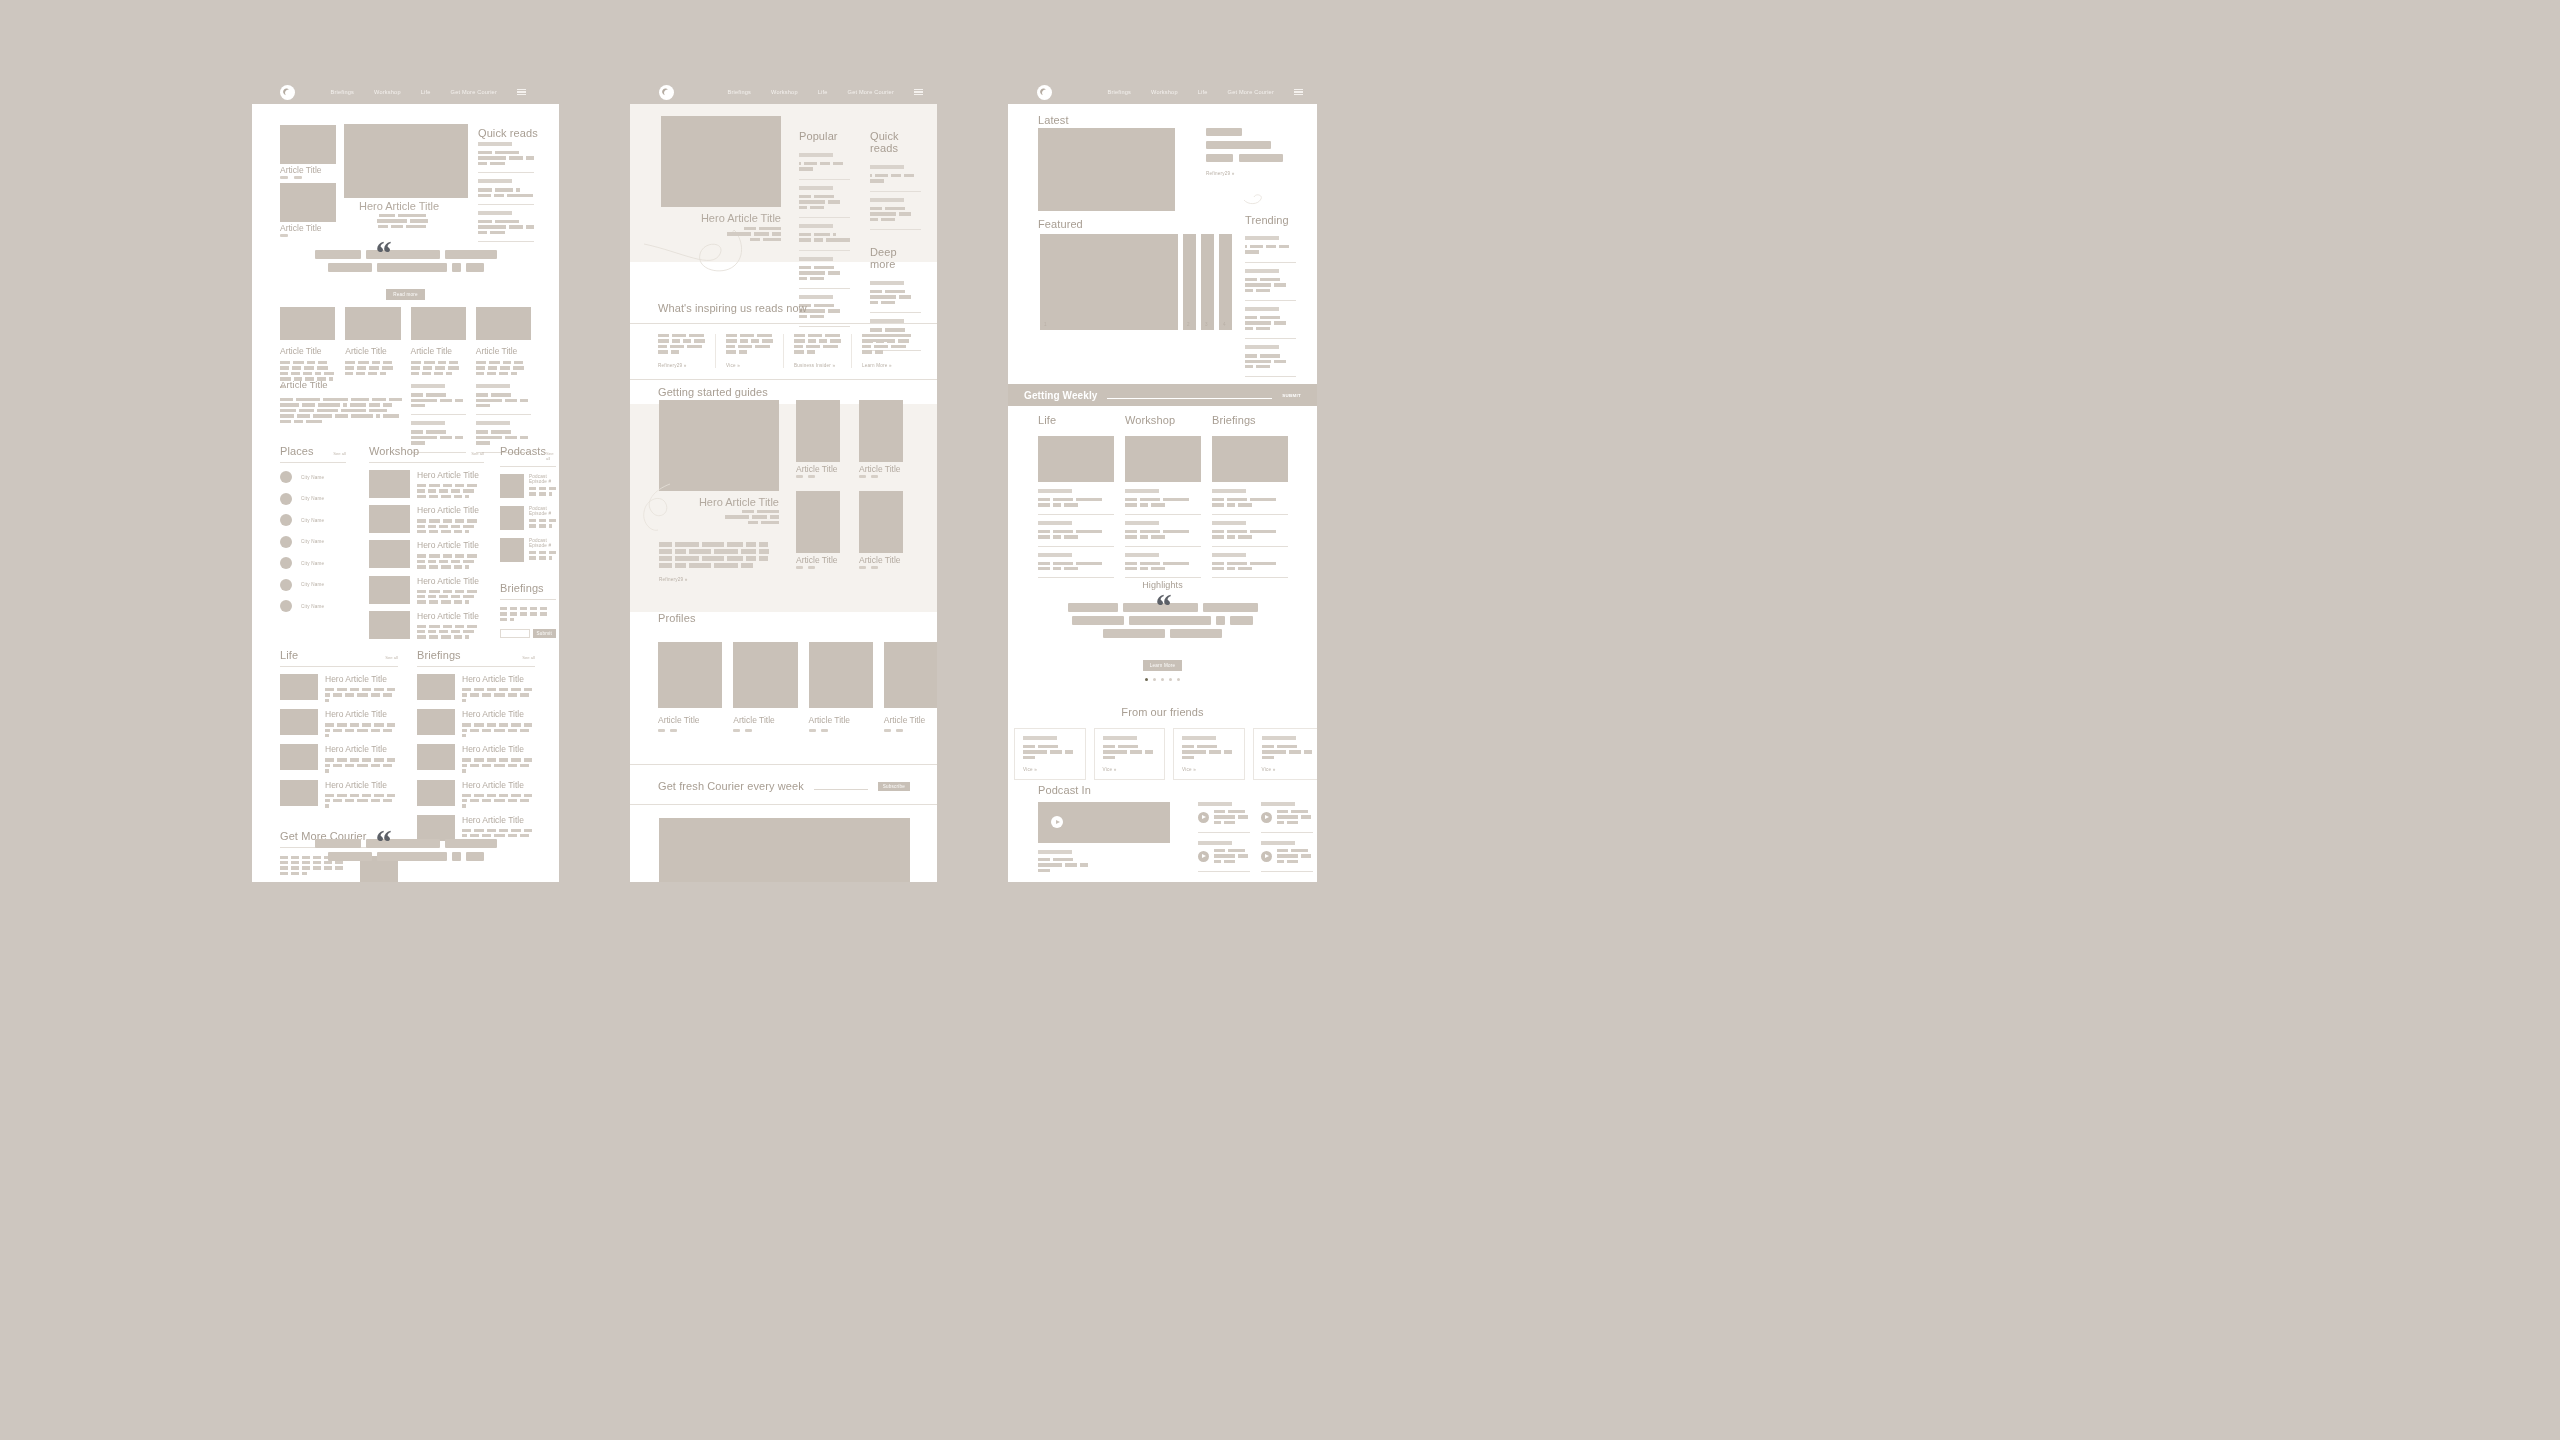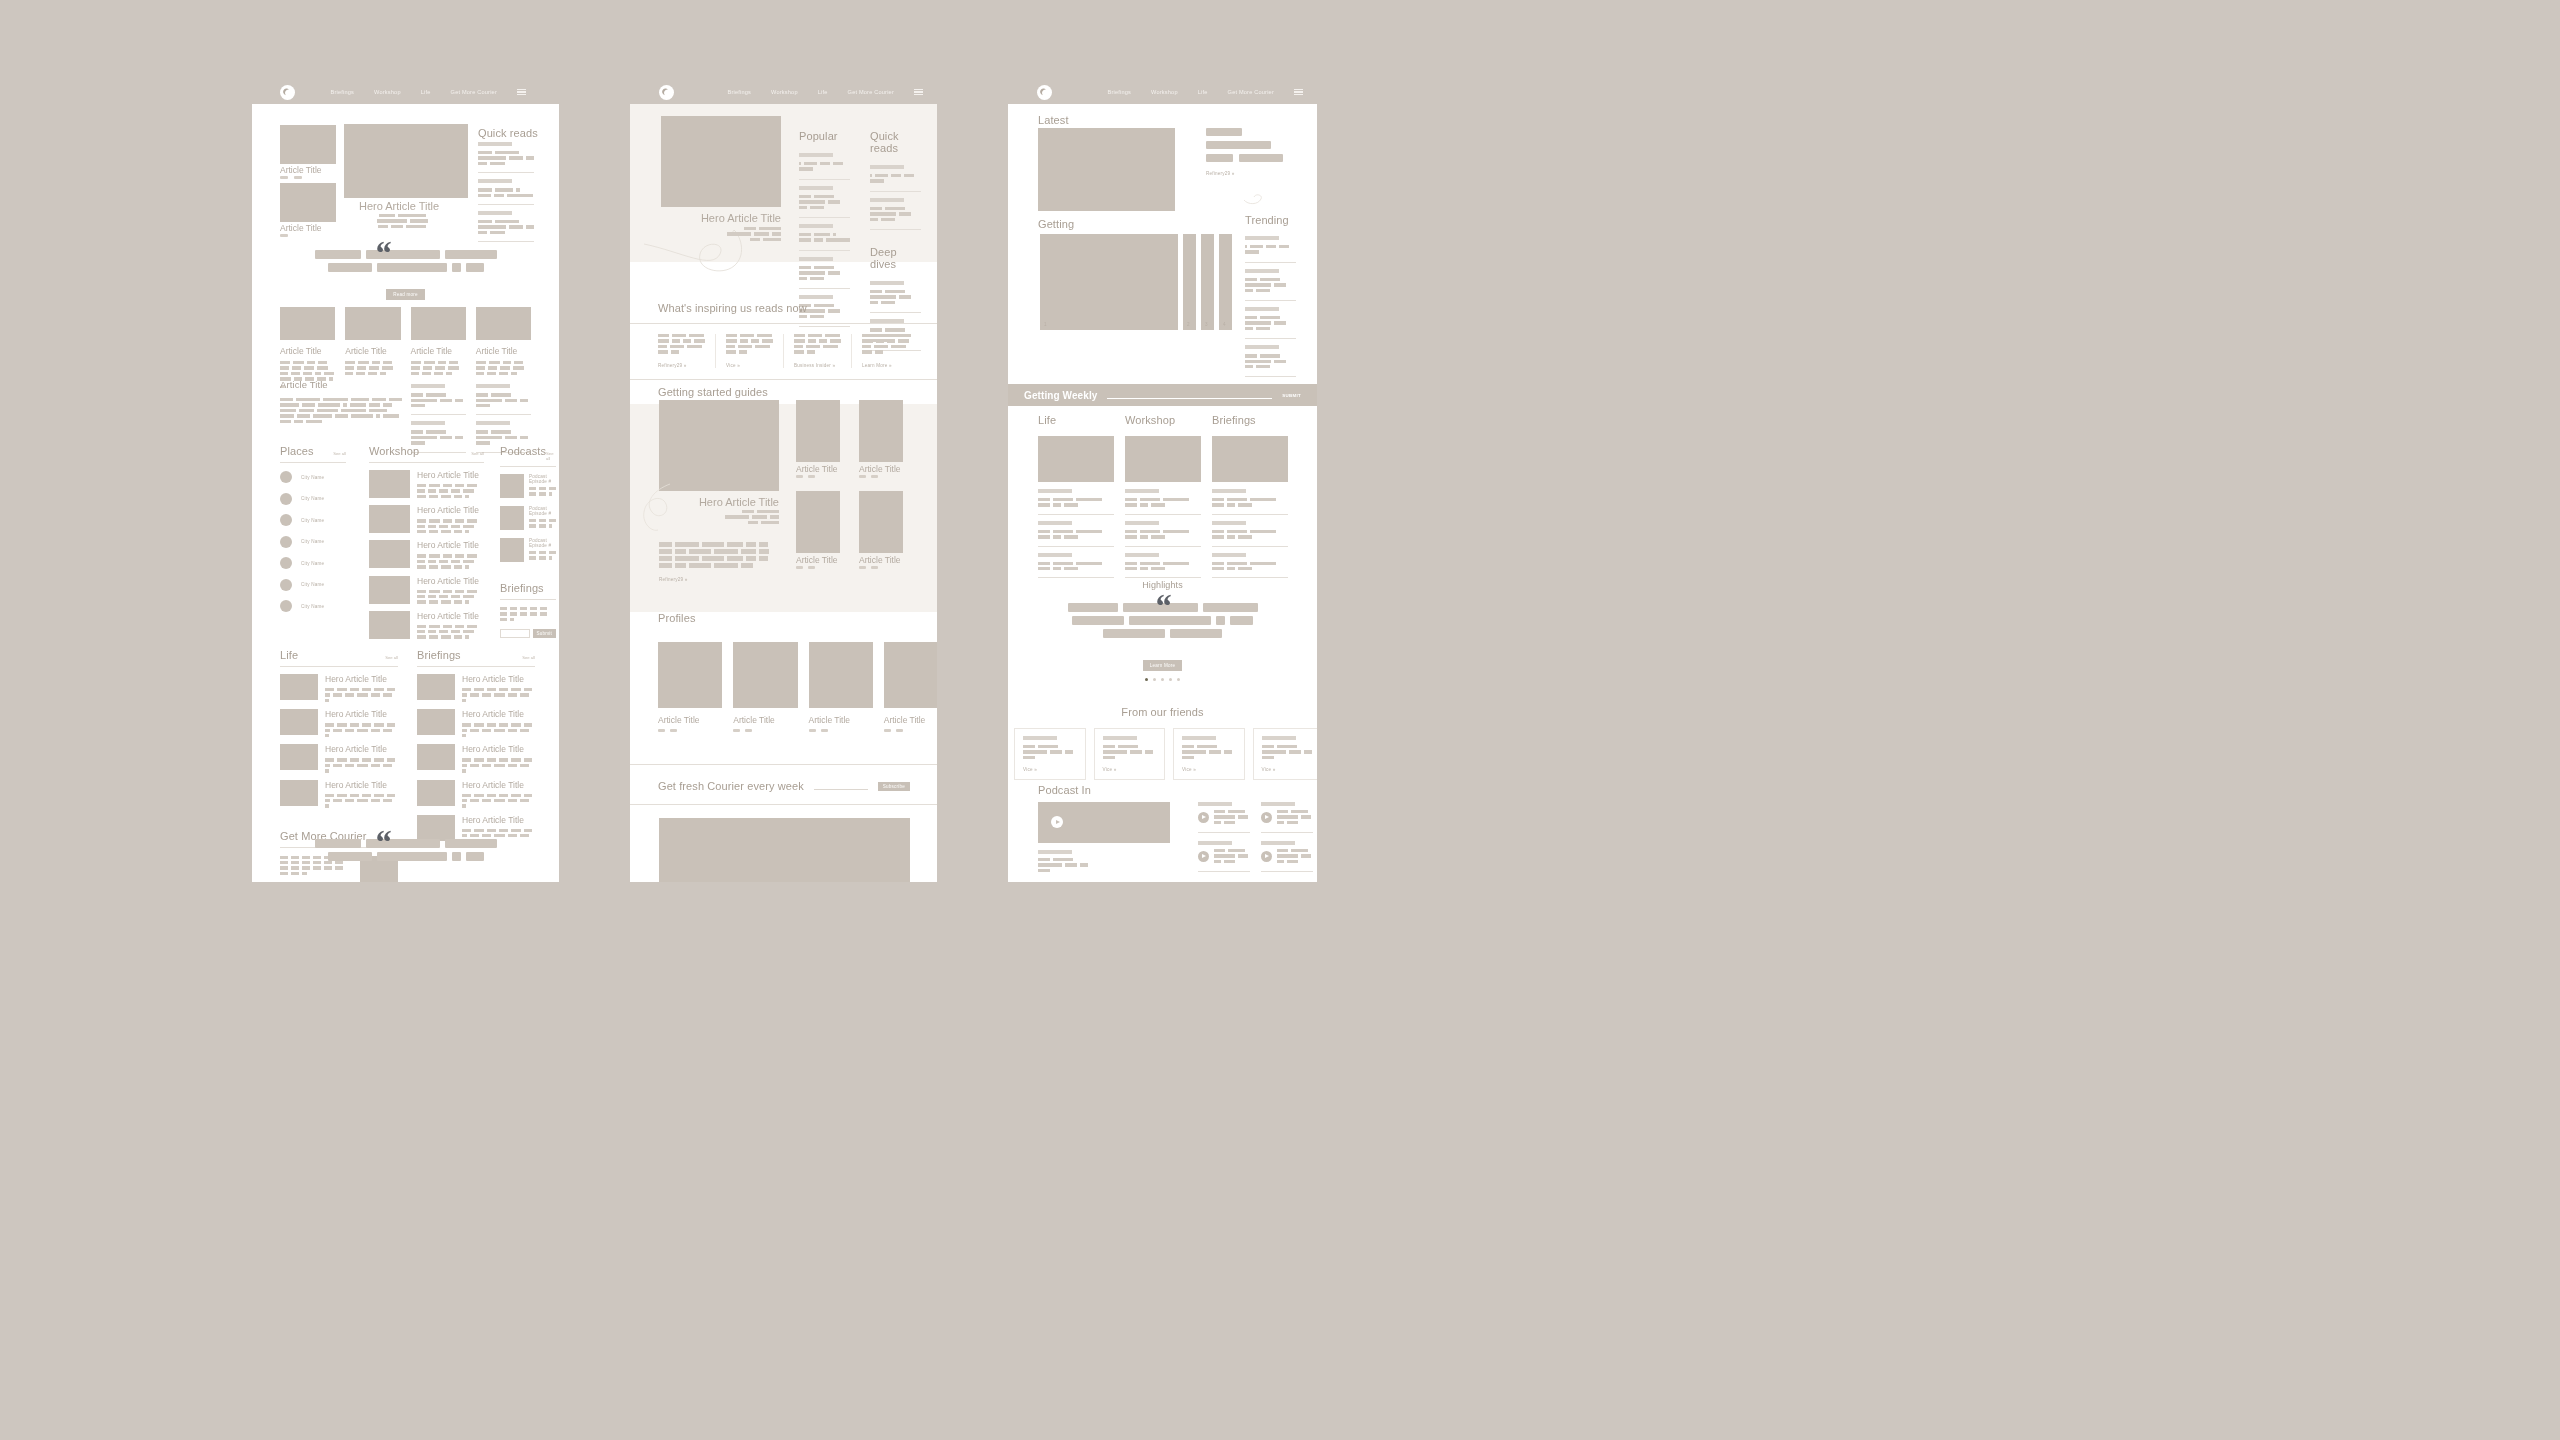--- a/index.html
+++ b/index.html
@@ -901,21 +901,21 @@
       <div class="kicker" style="margin-top:6px;"></div>
       <div class="lines" style="margin-top:5px;">
           <i style="width:12px"></i>
           <i style="width:20px"></i>
           <i style="width:26px"></i>
           <i style="width:12px"></i>
           <i style="width:8px"></i>
           <i style="width:14px"></i>
         </div>
       <div class="rule" style="margin-top:8px;"></div>
-      <div class="sect-t" style="margin-top:16px;">Deep dives</div>
+      <div class="sect-t" style="margin-top:16px;">Deep more</div>
       <div class="kicker" style="margin-top:11px;"></div>
       <div class="lines" style="margin-top:5px;">
           <i style="width:12px"></i>
           <i style="width:20px"></i>
           <i style="width:26px"></i>
           <i style="width:12px"></i>
           <i style="width:8px"></i>
           <i style="width:14px"></i>
         </div>
       <div class="rule" style="margin-top:8px;"></div>
@@ -1150,21 +1150,21 @@
       <div style="display:flex;gap:6px;margin-top:5px;">
         <div class="bar" style="width:27px;height:8px;"></div>
         <div class="bar" style="width:44px;height:8px;"></div>
       </div>
       <div class="tiny" style="margin-top:9px;">Refinery29 »</div>
       <svg style="position:absolute;left:36px;top:64px;width:22px;height:14px;" viewBox="0 0 22 14">
         <path d="M2 8 C6 13 16 13 19 7 C21 3 14 1 12 5" fill="none" stroke="#e6e1d9" stroke-width="0.8"></path>
       </svg>
     </div>
 
-    <div class="sect-t" style="position:absolute;left:30px;top:114px;">Getting</div>
+    <div class="sect-t" style="position:absolute;left:30px;top:114px;">Featured</div>
     <div class="ph" style="position:absolute;left:32px;top:130px;width:138px;height:96px;"></div>
     <span class="tiny" style="position:absolute;left:36px;top:218px;">1</span>
     <div class="ph" style="position:absolute;left:175px;top:130px;width:13px;height:96px;"></div>
     <span class="tiny" style="position:absolute;left:179px;top:218px;">2</span>
     <div class="ph" style="position:absolute;left:193px;top:130px;width:13px;height:96px;"></div>
     <span class="tiny" style="position:absolute;left:197px;top:218px;">3</span>
     <div class="ph" style="position:absolute;left:211px;top:130px;width:13px;height:96px;"></div>
     <span class="tiny" style="position:absolute;left:215px;top:218px;">4</span>
 
     <div style="position:absolute;left:237px;top:110px;width:51px;">

